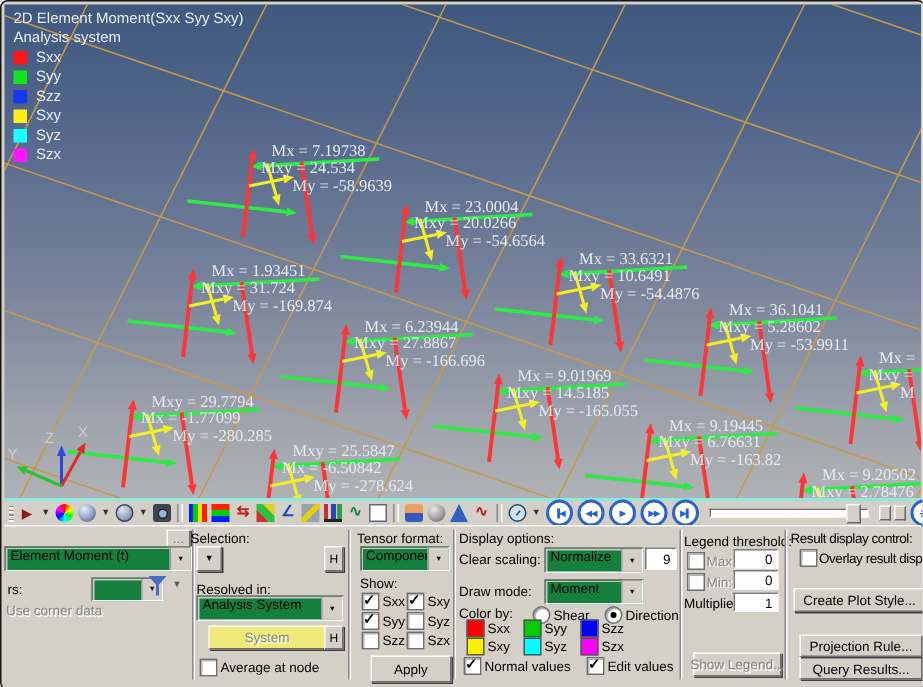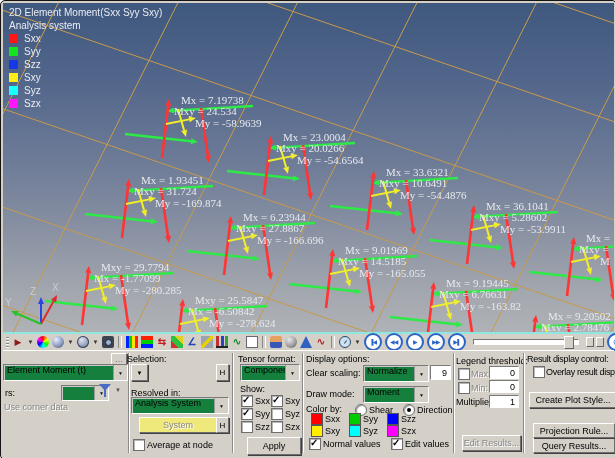--- a/index.html
+++ b/index.html
@@ -459,21 +459,21 @@
 
     <div class="lbl" style="left:453px;top:5px">Legend threshold:</div>
     <span class="cb" style="left:455px;top:17px"></span>
     <div class="lbl dis" style="left:468px;top:18px">Max:</div>
     <div class="field" style="left:486px;top:15px;width:30px;height:13px">0</div>
     <span class="cb" style="left:455px;top:31px"></span>
     <div class="lbl dis" style="left:468px;top:32px">Min:</div>
     <div class="field" style="left:486px;top:29px;width:30px;height:13px">0</div>
     <div class="lbl" style="left:453px;top:46px">Multiplier:</div>
     <div class="field" style="left:486px;top:44px;width:30px;height:13px">1</div>
-    <div class="btn dis" style="left:459px;top:84px;width:57px;height:14px">Edit Results...</div>
+    <div class="btn dis" style="left:459px;top:84px;width:57px;height:14px">Show Legend...</div>
 
     <div class="vsep" style="left:520px"></div>
 
     <div class="lbl tight" style="left:524px;top:3px">Result display control:</div>
     <span class="cb" style="left:530px;top:15px"></span>
     <div class="lbl tight" style="left:543px;top:16px">Overlay result display</div>
     <div class="btn" style="left:526px;top:41px;width:86px;height:14px">Create Plot Style...</div>
     <div class="btn" style="left:530px;top:87px;width:80px;height:13px">Query Results...</div>
     <div class="btn" style="left:530px;top:72px;width:80px;height:13px">Projection Rule...</div>
   <span class="cb on" style="left: 238px; top: 44px;"></span>

